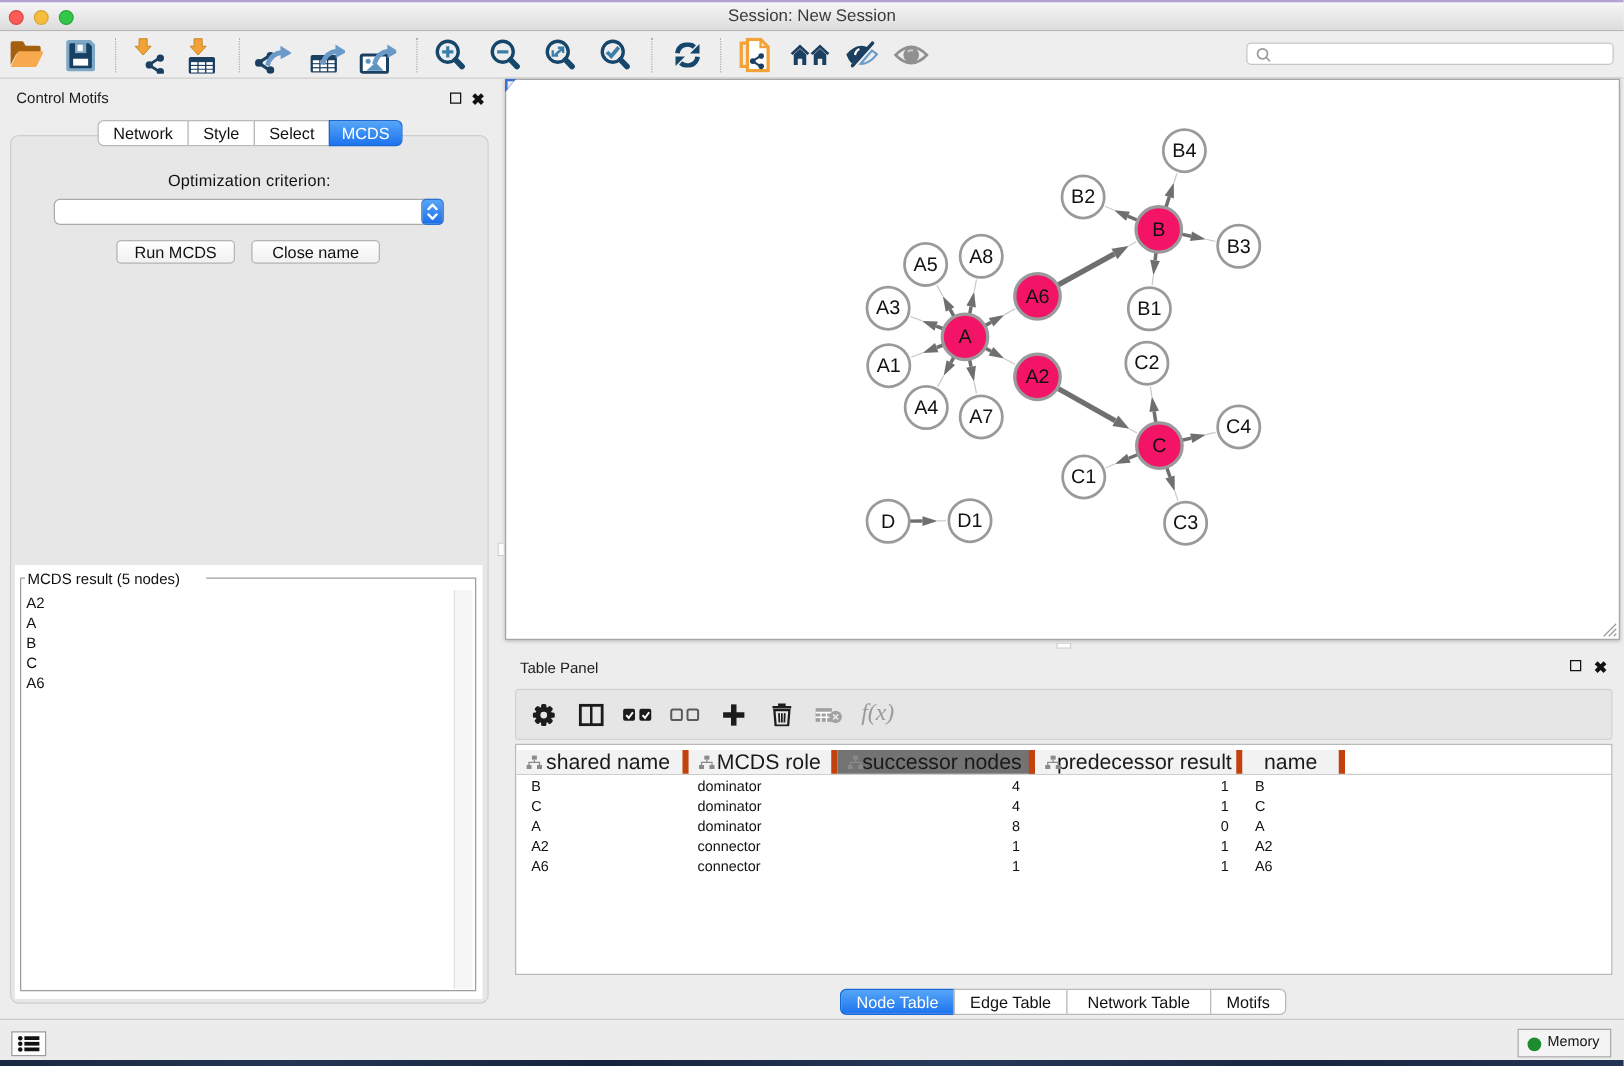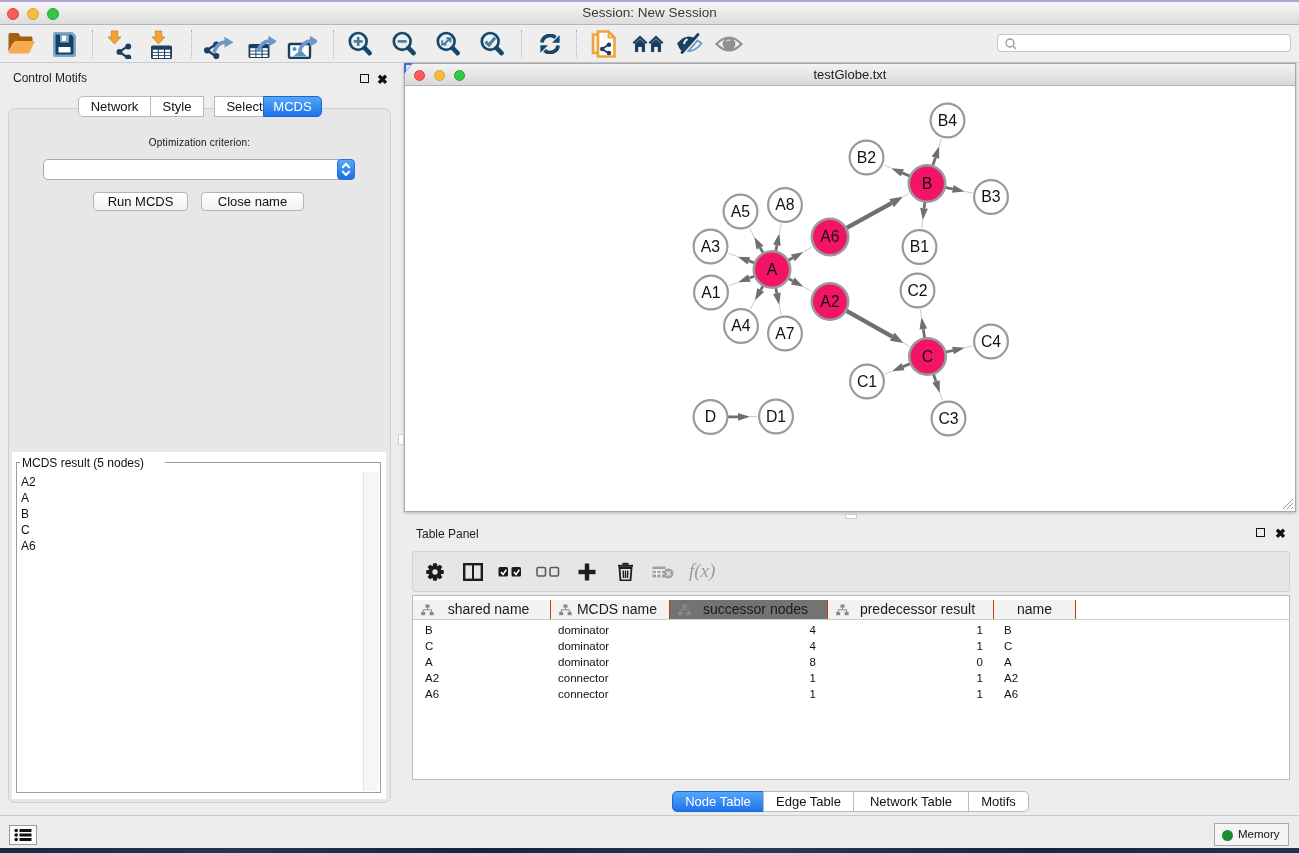--- a/index.html
+++ b/index.html
@@ -11,22 +11,22 @@
   .tl { border-radius:50%; position:absolute; }
   .panel-hdr { font-size:12px; color:#1d1d1d; }
   .floatbox { width:9px; height:9px; border:1.6px solid #111; position:absolute; }
   .closex { position:absolute; font-size:13px; font-weight:bold; color:#111; line-height:9px; }
   .tab { position:absolute; top:96px; height:21px; background:#fff; border:1px solid #b9b9b9;
     font-size:13px; color:#111; text-align:center; line-height:19px; }
   .btn { position:absolute; background:linear-gradient(#ffffff,#f1f1f1); border:1px solid #b5b5b5;
     border-radius:4px; font-size:13px; color:#111; text-align:center; }
   .btab { position:absolute; top:791px; height:21px; background:#fff; border:1px solid #b9b9b9;
     font-size:13px; color:#111; text-align:center; line-height:19px; }
-  .hdrcell { position:absolute; top:0; height:19px; border-right:1px solid #c2410c;
-    font-size:14px; color:#1a1a1a; text-align:center; line-height:19px; }
+  .hdrcell { position:absolute; top:0; height:19px; border-right:5px solid #c2410c;
+    font-size:17px; color:#1a1a1a; text-align:center; line-height:19px; }
   .rowtxt { position:absolute; font-size:11.5px; color:#111; height:16px; line-height:16px; }
 </style>
 </head>
 <body>
 
 <div class="abs" style="left:0;top:0;width:1299px;height:2px;background:#b5a1d5"></div>
 
 <div class="abs titlebar">
   <div class="tl" style="left:7px;top:5.5px;width:12px;height:12px;background:#fc5b57;border:0.5px solid #d94743"></div>
   <div class="tl" style="left:27px;top:5.5px;width:12px;height:12px;background:#f5bd3e;border:0.5px solid #d9a333"></div>
@@ -186,48 +186,42 @@
 </div>
 
 <div class="abs panel-hdr" style="left:13px;top:71px;">Control Motifs</div>
 <div class="floatbox" style="left:360px;top:74px;"></div>
 <div class="closex" style="left:377px;top:75px;">✖</div>
 
 <div class="abs" style="left:8px;top:108px;width:383px;height:695px;background:#e7e7e7;border:1px solid #cfcfcf;border-radius:7px;"></div>
 
 <div class="tab" style="left:78px;width:73px;border-radius:5px 0 0 5px;">Network</div>
 <div class="tab" style="left:150px;width:54px;">Style</div>
-<div class="tab" style="left:203px;width:61px;margin-left:11px;">Select</div>
+<div class="tab" style="left:203px;width:61px;">Select</div>
 <div class="tab" style="left:263px;width:59px;background:linear-gradient(#55a6f7,#1d73ee);border-color:#1a67d2;color:#fff;border-radius:0 5px 5px 0;">MCDS</div>
-<div class="abs" style="left:8px;top:137px;width:383px;font-size:10px;letter-spacing:0.2px;color:#111;text-align:center;">Optimization criterion:</div>
+<div class="abs" style="left:8px;top:137px;width:383px;font-size:13px;letter-spacing:0.2px;color:#111;text-align:center;">Optimization criterion:</div>
 
 <div class="abs" style="left:43px;top:159px;width:312px;height:21px;background:#fff;border:1px solid #ababab;border-radius:5px;">
   <div class="abs" style="right:-1px;top:-1px;width:18px;height:21px;background:linear-gradient(#57a7f8,#1c6ee8);border-radius:4px;border:1px solid #2a71d8;">
     <svg width="16" height="19" style="position:absolute;left:0px;top:0px">
         <path d="M4.8 7.2 L8 3.8 L11.2 7.2" fill="none" stroke="#fff" stroke-width="2" stroke-linecap="round" stroke-linejoin="round"></path>
         <path d="M4.8 11.6 L8 15 L11.2 11.6" fill="none" stroke="#fff" stroke-width="2" stroke-linecap="round" stroke-linejoin="round"></path>
       </svg>
   </div>
 </div>
 <div class="btn" style="left:93px;top:192px;width:95px;height:19px;line-height:17px;">Run MCDS</div>
 <div class="btn" style="left:201px;top:192px;width:103px;height:19px;line-height:17px;">Close name</div>
 
 <div class="abs" style="left:12px;top:452px;width:374px;height:347px;background:#fff;"></div>
 <div class="abs" style="left:16px;top:462px;width:365px;height:331px;border:1px solid #9d9d9d;"></div>
 <div class="abs" style="left:20px;top:456px;width:145px;height:13px;background:#fff;font-size:12px;color:#111;padding-left:2px;">MCDS result (5 nodes)</div>
 <div class="abs" style="left:363px;top:472px;width:15px;height:319px;background:#f6f6f6;border-left:1px solid #e2e2e2;"></div>
 <div class="abs" style="left:21px;top:474px;font-size:12px;color:#111;line-height:16px;">A2<br>A<br>B<br>C<br>A6</div>
 
 <div class="abs" style="left:404px;top:63px;width:892px;height:449px;background:#fff;border:1px solid #a8a8a8;box-shadow:0 1px 3px rgba(0,0,0,0.25);">
-  <div style="height:22px;background:linear-gradient(#f3f3f3,#d9d9d9);border-bottom:1px solid #b3b3b3;position:relative;">
-    <div class="tl" style="left:9px;top:5.5px;width:11px;height:11px;background:#fc5b57;border:0.5px solid #d94743"></div>
-    <div class="tl" style="left:29px;top:5.5px;width:11px;height:11px;background:#f5bd3e;border:0.5px solid #d9a333"></div>
-    <div class="tl" style="left:49px;top:5.5px;width:11px;height:11px;background:#33c748;border:0.5px solid #27a436"></div>
-    <div style="text-align:center;font-size:13px;color:#222;line-height:21px;">testGlobe.txt</div>
-  </div>
   <svg width="9" height="11" style="position:absolute;left:-1px;top:-1px">
       <path d="M0 0 L9 0 L0 11 Z" fill="#3b6fd4"></path>
       <path d="M2 2 L7 2 L2 8 Z" fill="#e8e8ea"></path>
     </svg>
     <svg width="14" height="14" style="position:absolute;right:1px;bottom:1px">
       <g stroke="#9a9a9a" stroke-width="1">
         <line x1="13" y1="3" x2="3" y2="13"></line>
         <line x1="13" y1="7" x2="7" y2="13"></line>
         <line x1="13" y1="11" x2="11" y2="13"></line>
       </g>
@@ -406,21 +400,21 @@
           </g>
           <path d="M6.5 3.7 L6.5 5.8 M2.2 8 L2.2 5.8 L10.6 5.8 L10.6 8" fill="none" stroke="#8a8a8a" stroke-width="1"></path>
         </svg><span style="margin-left:14px">shared name</span></div>
     <div class="hdrcell" style="left:138px;width:119px;background:#f2f2f2;"><svg width="13" height="12" style="position:absolute;left:8px;top:4px" viewBox="0 0 13 12">
           <g fill="#8a8a8a">
             <rect x="4.5" y="0.5" width="4" height="3.2"></rect>
             <rect x="0.2" y="8" width="4" height="3.2"></rect>
             <rect x="8.6" y="8" width="4" height="3.2"></rect>
           </g>
           <path d="M6.5 3.7 L6.5 5.8 M2.2 8 L2.2 5.8 L10.6 5.8 L10.6 8" fill="none" stroke="#8a8a8a" stroke-width="1"></path>
-        </svg><span style="margin-left:14px">MCDS name</span></div>
+        </svg><span style="margin-left:14px">MCDS role</span></div>
     <div class="hdrcell" style="left:257px;width:158px;background:#737373;"><svg width="13" height="12" style="position:absolute;left:8px;top:4px" viewBox="0 0 13 12">
           <g fill="#8a8a8a">
             <rect x="4.5" y="0.5" width="4" height="3.2"></rect>
             <rect x="0.2" y="8" width="4" height="3.2"></rect>
             <rect x="8.6" y="8" width="4" height="3.2"></rect>
           </g>
           <path d="M6.5 3.7 L6.5 5.8 M2.2 8 L2.2 5.8 L10.6 5.8 L10.6 8" fill="none" stroke="#8a8a8a" stroke-width="1"></path>
         </svg><span style="margin-left:14px">successor nodes</span></div>
     <div class="hdrcell" style="left:415px;width:166px;background:#f2f2f2;"><svg width="13" height="12" style="position:absolute;left:8px;top:4px" viewBox="0 0 13 12">
           <g fill="#8a8a8a">

